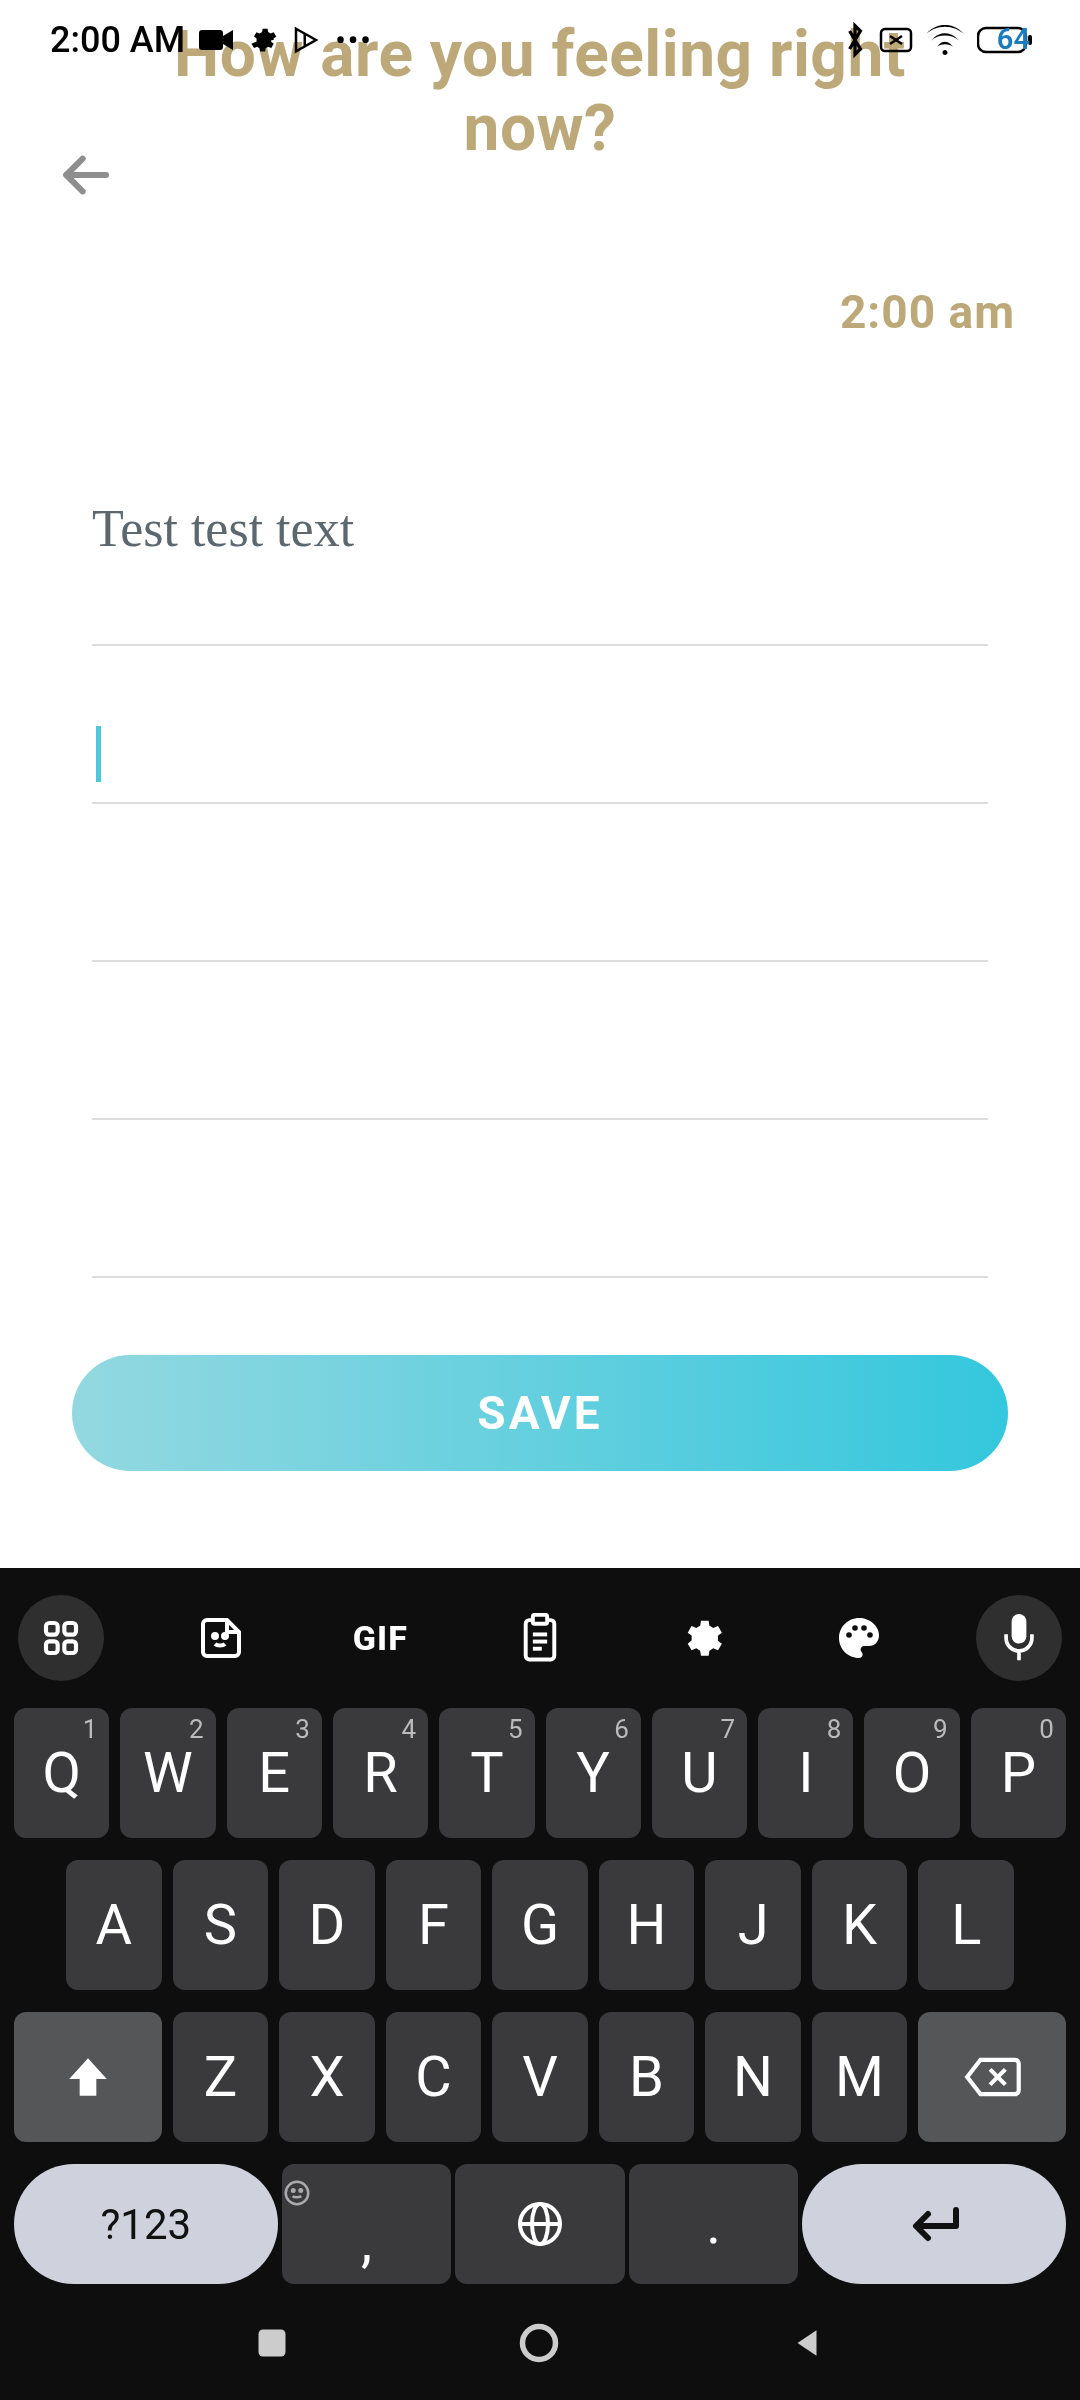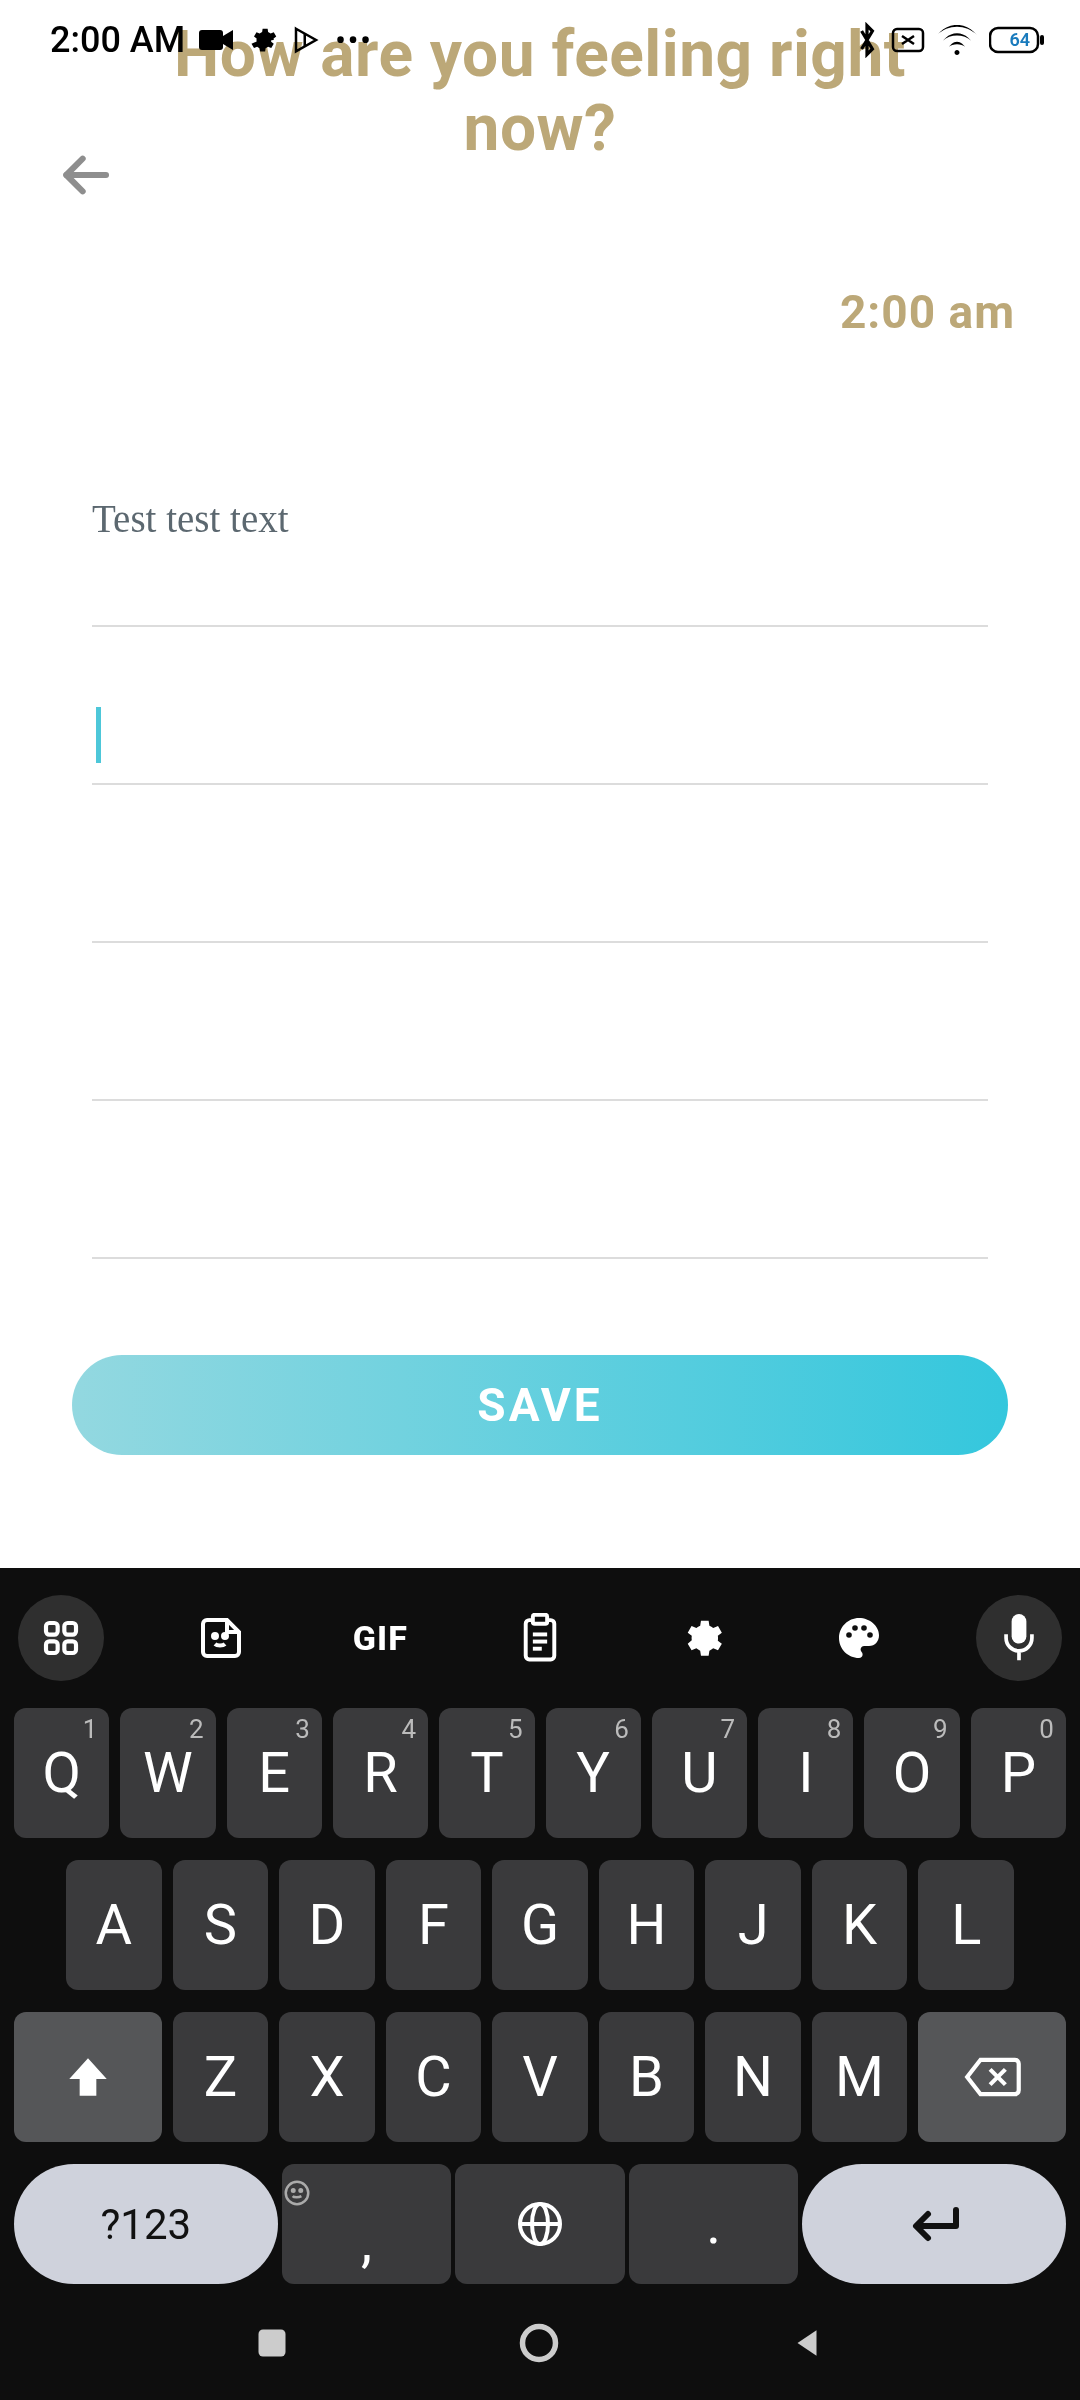--- a/index.html
+++ b/index.html
@@ -4,37 +4,37 @@
 <style>
   * { box-sizing: border-box; margin: 0; padding: 0; }
   html, body { width: 1080px; height: 2400px; font-family: -apple-system, Roboto, Arial, sans-serif; background: #fff; overflow: hidden; }
   
   
   .status-bar { position: absolute; top: 0; left: 0; right: 0; height: 80px; display: flex; align-items: center; padding: 0 50px; z-index: 100; }
   .status-left { display: flex; align-items: center; gap: 14px; font-size: 36px; color: #000; font-weight: 500;}
   .status-right { margin-left: auto; display: flex; align-items: center; gap: 12px; }
   .status-right svg { display: block; }
   .battery-wrap { display: flex; align-items: center; }
-  .battery-level { font-size: 18px; color: #1a7bbd; font-weight: 600; margin-left: -36px; margin-top:-2px; position: relative; z-index: 2;}
+  .battery-level { font-size: 29px; color: #1a7bbd; font-weight: 600; margin-left: -36px; margin-top:-2px; position: relative; z-index: 2;}
   
   
   .page-title { position: absolute; top: 18px; left: 0; right: 0; text-align: center; font-size: 64px; font-weight: 700; color: #bca878; line-height: 1.15; padding: 0 112px; letter-spacing: 0.5px;}
   .back-btn { position: absolute; top: 140px; left: 50px; width: 70px; height: 70px; display:flex; align-items:center; justify-content:center;}
   
   .timestamp { position: absolute; top: 285px; right: 65px; font-size: 46px; font-weight: 700; color: #bca878; letter-spacing: 1px;}
   
   
   .note-area { position: absolute; top: 490px; left: 92px; right: 92px; }
-  .note-text { font-size: 39px; color: #5c6870; font-family: Georgia, 'Times New Roman', serif; line-height: 1.5; margin-bottom: 8px;}
+  .note-text { font-size: 52px; color: #5c6870; font-family: Georgia, 'Times New Roman', serif; line-height: 1.5; margin-bottom: 8px;}
   .lines .line { border-bottom: 2px solid #dcdcdc; height: 158px; position: relative;}
   .lines .line:first-child{ height: 70px; border-bottom: 2px solid #dcdcdc;}
   .cursor { position: absolute; left: 4px; bottom: 20px; width: 5px; height: 56px; background: #4dc7d9; }
   
   
-  .save-btn { position: absolute; top: 1355px; left: 72px; right: 72px; height: 100px; border-radius: 64px; background: linear-gradient(90deg, #93d8e0 0%, #34c7dd 100%); display:flex; align-items:center; justify-content:center; color:#fff; font-size: 46px; font-weight: 700; letter-spacing: 3px;}
+  .save-btn { position: absolute; top: 1355px; left: 72px; right: 72px; height: 116px; border-radius: 64px; background: linear-gradient(90deg, #93d8e0 0%, #34c7dd 100%); display:flex; align-items:center; justify-content:center; color:#fff; font-size: 46px; font-weight: 700; letter-spacing: 3px;}
   
   
   .keyboard { position: absolute; top: 1568px; left:0; right:0; bottom:0; background:#0e0e0e; }
   .kb-tool-row { height: 140px; display:flex; align-items:center; justify-content:space-between; padding: 0 18px;}
   .tool-btn { width: 86px; height: 86px; display:flex; align-items:center; justify-content:center; border-radius:50%; }
   .tool-btn.circle-dark { background:#2f2f2f; }
   .gif-label { color:#fff; font-size:34px; font-weight:800; letter-spacing:1px;}
   
   .kb-rows { padding: 0 14px; }
   .kb-row { display:flex; gap: 11px; margin-bottom: 22px; justify-content:center;}

